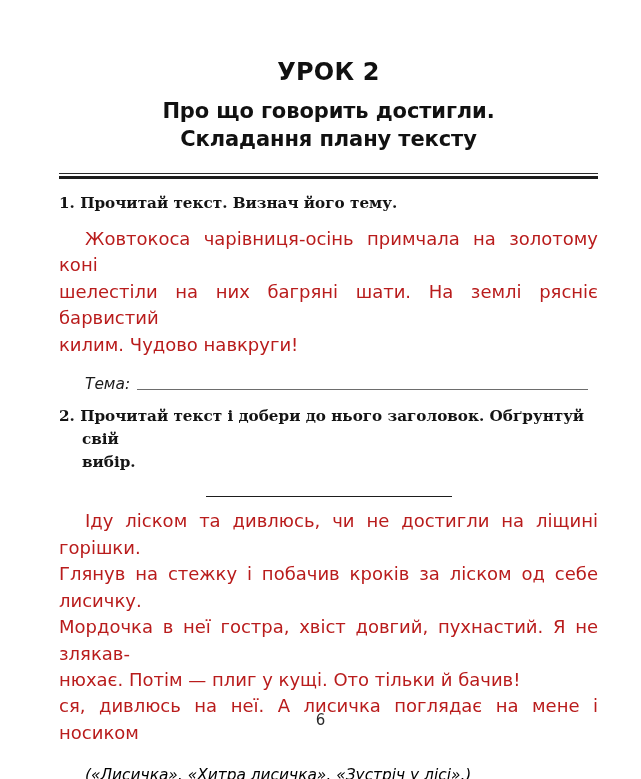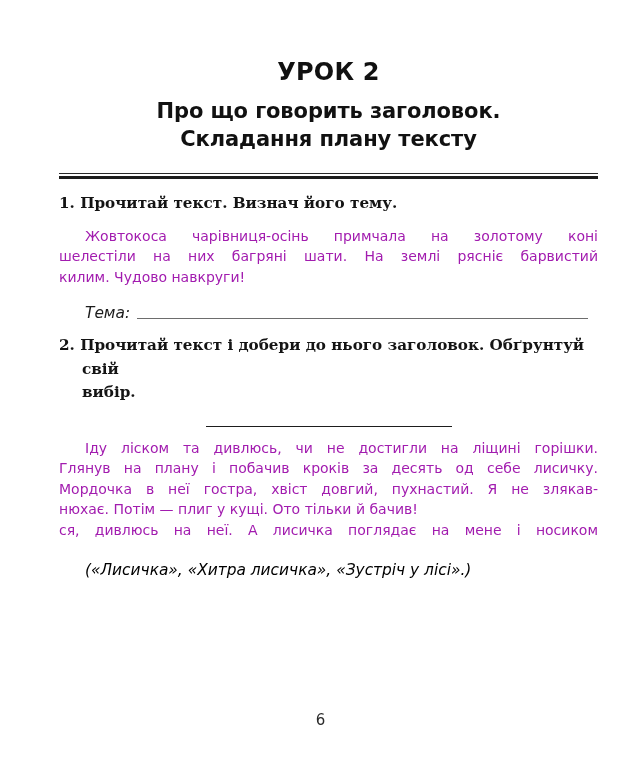--- a/index.html
+++ b/index.html
@@ -99,23 +99,23 @@
   .task-heading .task-num {
     display: inline;
   }
   .task-heading.hanging {
     padding-left: 23px;
     text-indent: -23px;
   }
 
   .body-text {
     font-family: "DejaVu Sans", sans-serif;
-    font-size: 14px;
+    font-size: 18px;
     line-height: 1.47;
-    color: #a21caf;
+    color: #b91c1c;
     text-align: justify;
     margin: 0;
     hyphens: none;
   }
   .body-text.first {
     margin-top: 11px;
   }
   .body-text .line {
     display: block;
     white-space: nowrap;
@@ -190,21 +190,21 @@
 </style>
 </head>
 <body>
 
 <div class="page">
   <div class="content">
 
     <div class="heading-block">
       <h1 class="lesson-title">УРОК 2</h1>
       <h2 class="lesson-subtitle">
-        <span class="subtitle-line">Про що говорить заголовок.</span>
+        <span class="subtitle-line">Про що говорить достигли.</span>
         <span class="subtitle-line">Складання плану тексту</span>
       </h2>
     </div>
 
     <div class="double-rule">
       <div class="thin"></div>
       <div class="thick"></div>
     </div>
 
     <section class="exercise">
@@ -232,21 +232,21 @@
         <br>
         <span>вибір.</span>
       </p>
 
       <div class="title-blank-wrap">
         <span class="title-blank"></span>
       </div>
 
       <p class="body-text first">
         <span class="line just"><span class="indent"></span><span>Іду ліском та дивлюсь, чи не достигли на ліщині горішки.</span></span>
-        <span class="line just">Глянув на плану і побачив кроків за десять од себе лисичку.</span>
+        <span class="line just">Глянув на стежку і побачив кроків за ліском од себе лисичку.</span>
         <span class="line just">Мордочка в неї гостра, хвіст довгий, пухнастий. Я не злякав-</span>
         <span class="line">нюхає. Потім — плиг у кущі. Ото тільки й бачив!</span>
         <span class="line just">ся, дивлюсь на неї. А лисичка поглядає на мене і носиком</span>
       </p>
 
       <p class="note-italic">(«Лисичка», «Хитра лисичка», «Зустріч у лісі».)</p>
     </section>
 
   </div>
 

